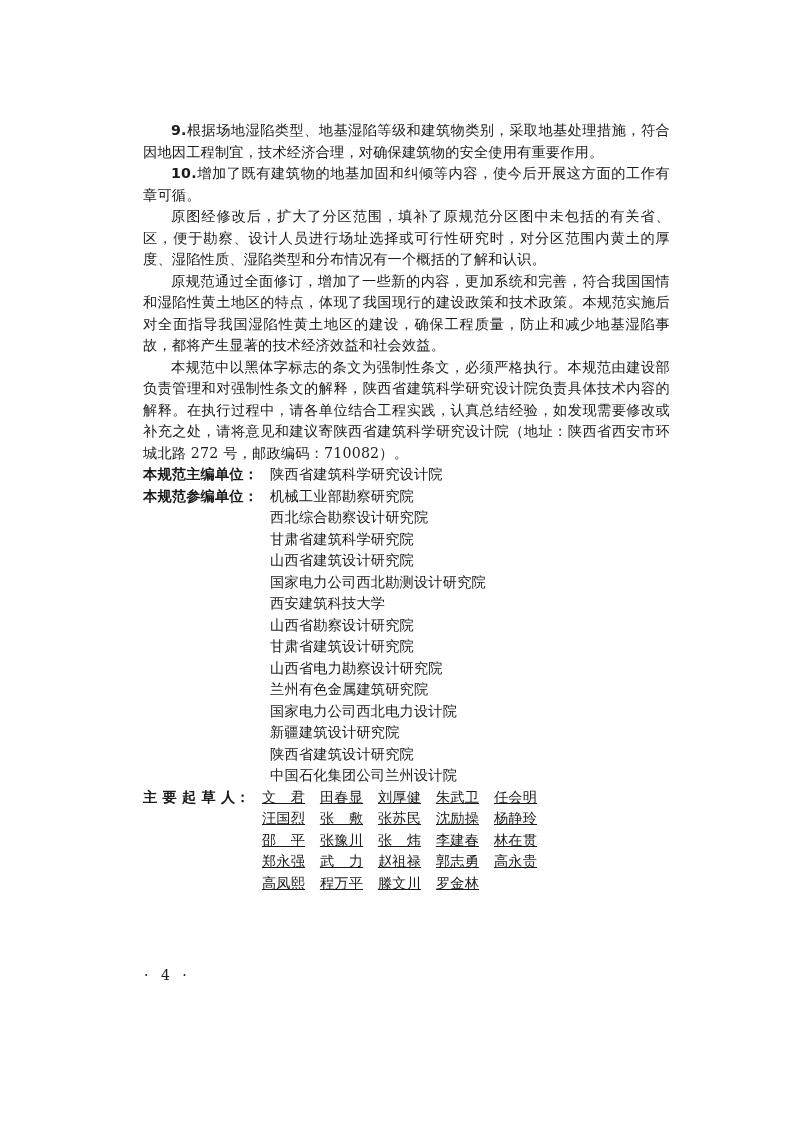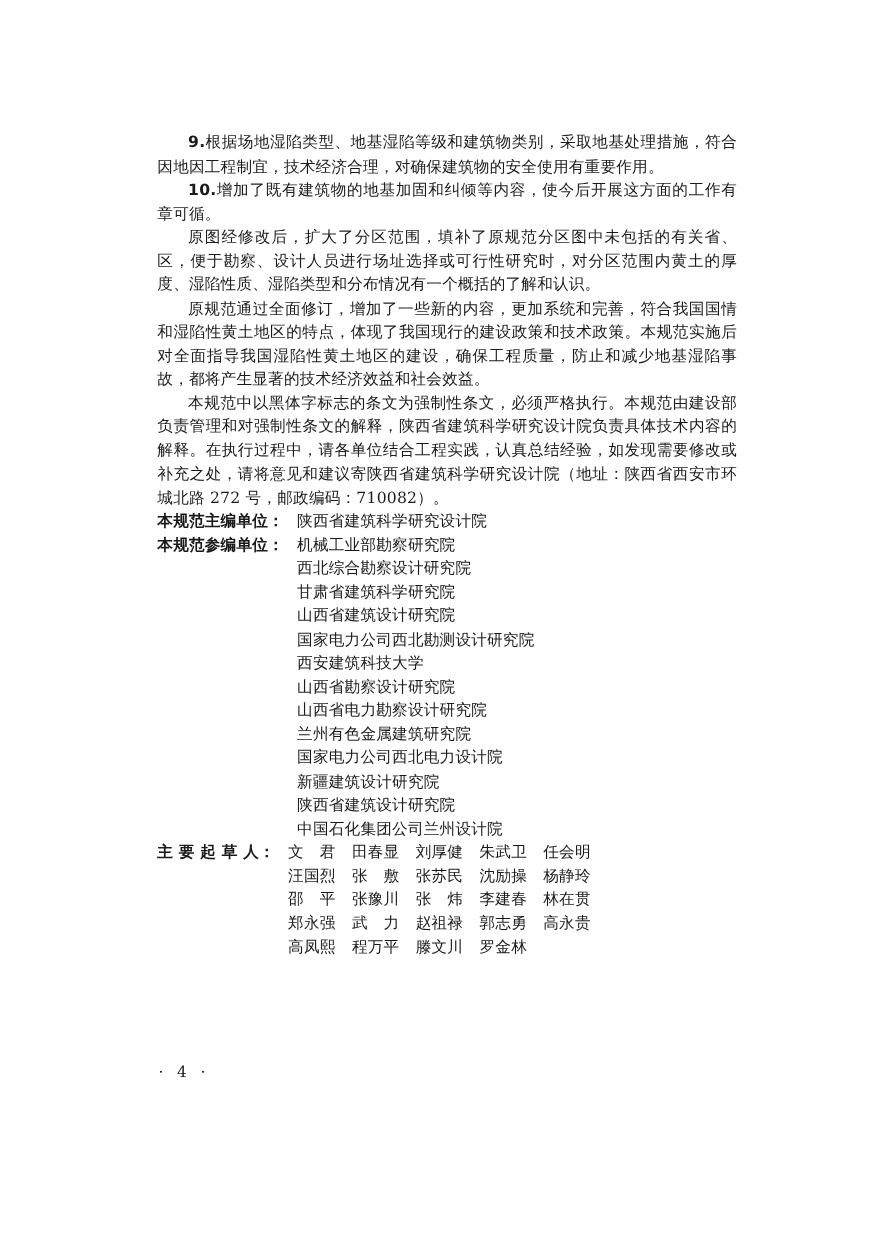--- a/index.html
+++ b/index.html
@@ -16,21 +16,21 @@
     .para { margin: 0; text-indent: 28px; text-align: justify; text-align-last: left; }
     .num { font-family: "DejaVu Sans", "Liberation Sans", sans-serif; font-weight: bold; }
     .labelled { display: flex; line-height: 21.5px; gap: 12px; }
     .lbl { white-space: nowrap; font-family: "DejaVu Sans", "Liberation Sans", sans-serif; font-weight: bold; }
     .orgs { list-style: none; margin: 0; padding: 0; }
     .orgs li { line-height: 21.5px; white-space: nowrap; }
     .names-grid {
       display: grid; grid-template-columns: repeat(5, 58px); column-gap: 0;
       margin: 0; padding: 0;
     }
-    .names-grid span { line-height: 21.5px; white-space: pre; }
+    .names-grid span { line-height: 21.5px; white-space: pre; text-decoration: underline; }
     .page-num {
       position: absolute; left: 104px; top: 967px;
       font-size: 14px; letter-spacing: 4px;
     }
   </style>
 </head>
 <body>
 
 <div class="page">
   <div class="body-text">
@@ -55,20 +55,21 @@
     <div class="labelled">
       <span class="lbl">本规范参编单位：</span>
       <ul class="orgs">
         <li>机械工业部勘察研究院</li>
         <li>西北综合勘察设计研究院</li>
         <li>甘肃省建筑科学研究院</li>
         <li>山西省建筑设计研究院</li>
         <li>国家电力公司西北勘测设计研究院</li>
         <li>西安建筑科技大学</li>
         <li>山西省勘察设计研究院</li>
+        <li>甘肃省建筑设计研究院</li>
         <li>山西省电力勘察设计研究院</li>
         <li>兰州有色金属建筑研究院</li>
         <li>国家电力公司西北电力设计院</li>
         <li>新疆建筑设计研究院</li>
         <li>陕西省建筑设计研究院</li>
         <li>中国石化集团公司兰州设计院</li>
       </ul>
     </div>
 
     <div class="labelled">

